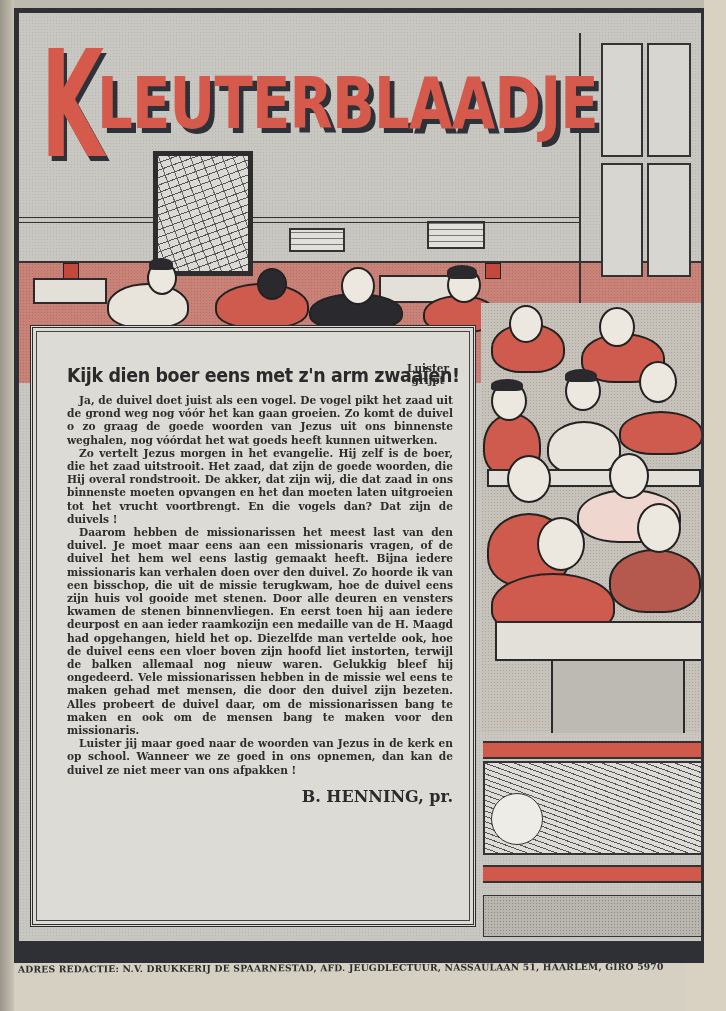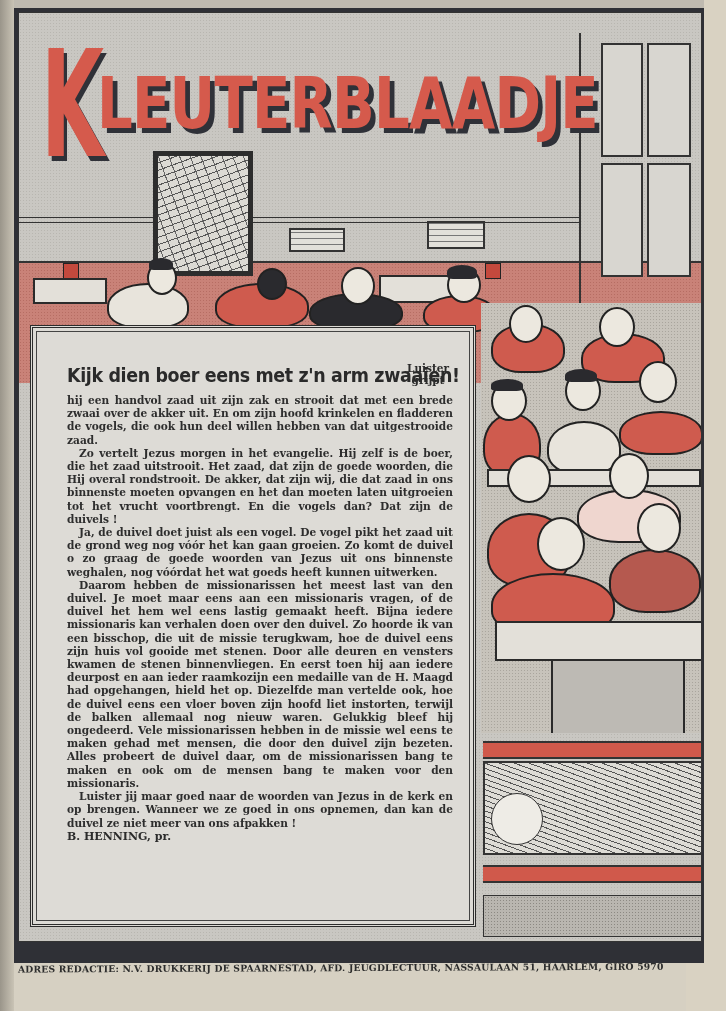--- a/index.html
+++ b/index.html
@@ -145,22 +145,22 @@
       font-size: 10.5px; font-weight: bold; line-height: 12px; text-align: center;
     }
     .body-text {
       font-family: "DejaVu Serif", serif; font-weight: bold;
       font-size: 10.6px; line-height: 13.2px; text-align: justify;
       color: #2d2d2d;
     }
     .body-text p { margin: 0; text-indent: 12px; }
     .body-text p.first { text-indent: 0; }
     .signature {
-      
-      font-family: "DejaVu Serif", serif; font-weight: bold; font-size: 11px;
+      text-align: right; margin-top: 10px;
+      font-family: "DejaVu Serif", serif; font-weight: bold; font-size: 16px;
     }
     .footer {
       position: absolute; left: 18px; top: 962px; width: 690px;
       font-family: "DejaVu Serif", serif; font-weight: bold;
       font-size: 9.2px; letter-spacing: 0.2px; color: #2c2c2c;
       white-space: nowrap;
       transform: rotate(-0.25deg);
     }
   </style>
 </head>
@@ -242,22 +242,21 @@
   <div class="subtitle">
   </div>
 </div>
 
 <div class="article">
   <div class="headline-row">
     <span class="headline">Kijk dien boer eens met z'n arm zwaaien!</span>
     <span class="headline-lead" style="width:50px;">Luister grijpt</span>
   </div>
   <div class="body-text">
-    <p class="first">hij een handvol zaad uit zijn zak en strooit dat met een brede zwaai over de akker uit. En om zijn hoofd krinkelen en fladderen de vogels, die ook hun deel willen hebben van dat uitgestrooide zaad.</p>
+    <p>Ja, de duivel doet juist als een vogel. De vogel pikt het zaad uit de grond weg nog vóór het kan gaan groeien. Zo komt de duivel o zo graag de goede woorden van Jezus uit ons binnenste weghalen, nog vóórdat het wat goeds heeft kunnen uitwerken.</p>
     <p>Zo vertelt Jezus morgen in het evangelie. Hij zelf is de boer, die het zaad uitstrooit. Het zaad, dat zijn de goede woorden, die Hij overal rondstrooit. De akker, dat zijn wij, die dat zaad in ons binnenste moeten opvangen en het dan moeten laten uitgroeien tot het vrucht voortbrengt. En die vogels dan? Dat zijn de duivels !</p>
-    <p>Ja, de duivel doet juist als een vogel. De vogel pikt het zaad uit de grond weg nog vóór het kan gaan groeien. Zo komt de duivel o zo graag de goede woorden van Jezus uit ons binnenste weghalen, nog vóórdat het wat goeds heeft kunnen uitwerken.</p>
     <p>Daarom hebben de missionarissen het meest last van den duivel. Je moet maar eens aan een missionaris vragen, of de duivel het hem wel eens lastig gemaakt heeft. Bijna iedere missionaris kan verhalen doen over den duivel. Zo hoorde ik van een bisschop, die uit de missie terugkwam, hoe de duivel eens zijn huis vol gooide met stenen. Door alle deuren en vensters kwamen de stenen binnenvliegen. En eerst toen hij aan iedere deurpost en aan ieder raamkozijn een medaille van de H. Maagd had opgehangen, hield het op. Diezelfde man vertelde ook, hoe de duivel eens een vloer boven zijn hoofd liet instorten, terwijl de balken allemaal nog nieuw waren. Gelukkig bleef hij ongedeerd. Vele missionarissen hebben in de missie wel eens te maken gehad met mensen, die door den duivel zijn bezeten. Alles probeert de duivel daar, om de missionarissen bang te maken en ook om de mensen bang te maken voor den missionaris.</p>
-    <p>Luister jij maar goed naar de woorden van Jezus in de kerk en op brengen. Wanneer we ze goed in ons opnemen, dan kan de duivel ze niet meer van ons afpakken !</p>
+    <p>Luister jij maar goed naar de woorden van Jezus in de kerk en op school. Wanneer we ze goed in ons opnemen, dan kan de duivel ze niet meer van ons afpakken !</p>
   </div>
   <div class="signature">B. HENNING, pr.</div>
 </div>
 
 <div class="footer">ADRES REDACTIE: N.V. DRUKKERIJ DE SPAARNESTAD, AFD. JEUGDLECTUUR, NASSAULAAN 51, HAARLEM, GIRO 5970</div>
 
 </body></html>

